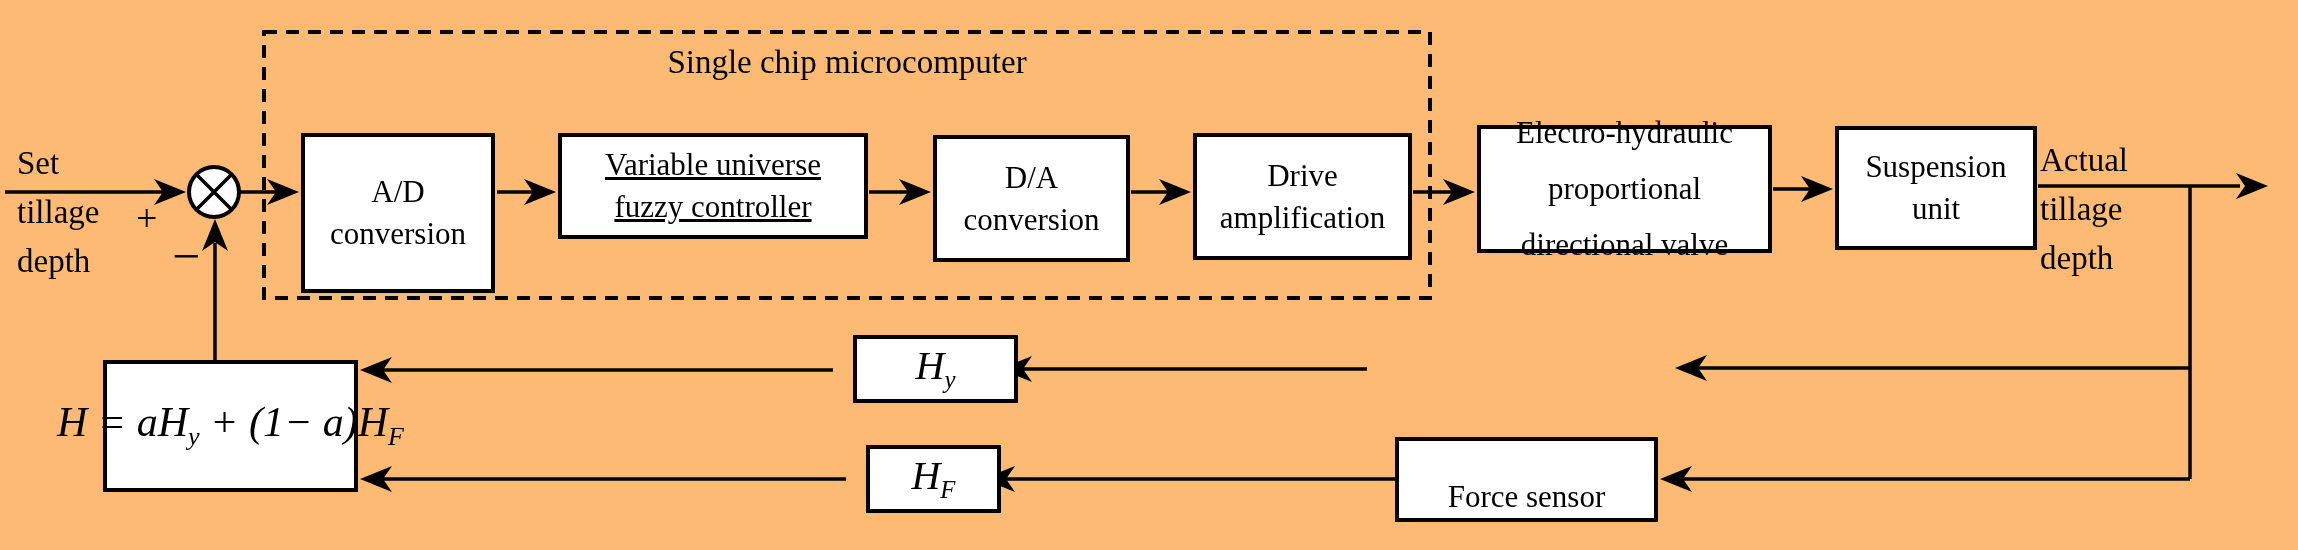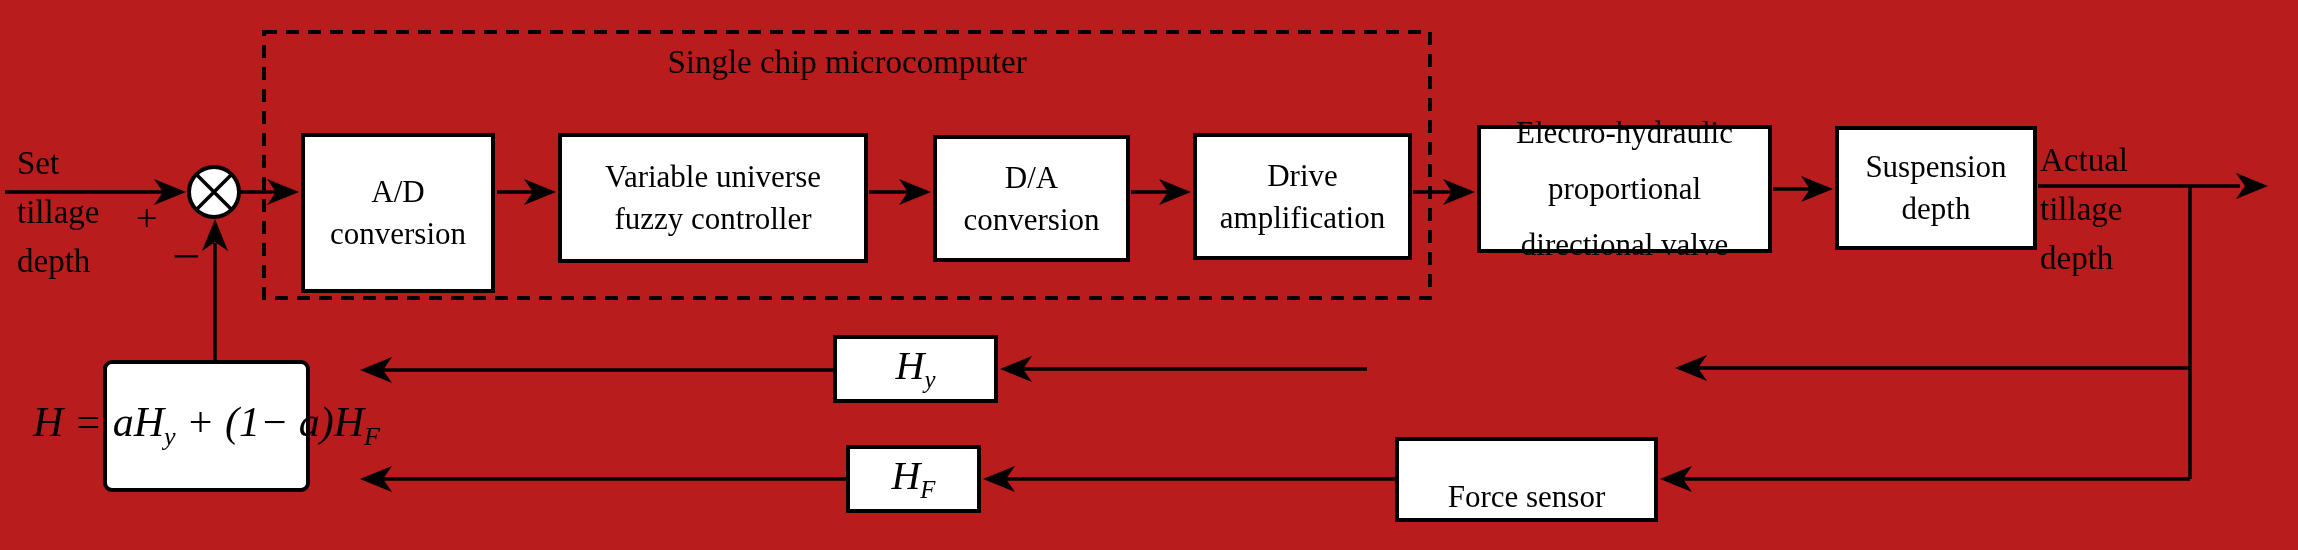--- a/index.html
+++ b/index.html
@@ -1,36 +1,36 @@
 <!DOCTYPE html>
 <html><head>
 <meta charset="utf-8">
 <style>
   html,body{margin:0;padding:0;background:#ffffff;}
   .stage{
     position:relative;
     width:2298px;height:550px;
-    background:#b91c1c;
+    background:#fdba74;
     font-family:"Liberation Serif", serif;
     color:#000;
     overflow:hidden;
   }
   .wires{position:absolute;left:0;top:0;}
   .box{
     position:absolute;
     box-sizing:border-box;
     border:4px solid #000;
     background:#fff;
     display:flex;align-items:center;justify-content:center;
     text-align:center;
     white-space:pre-line;
     font-size:31px;line-height:42px;
   }
   .box.tight{line-height:56px;}
-  .gainbox{font-size:40px;font-style:italic;line-height:1;}
+  .gainbox{font-size:40px;font-style:italic;line-height:1;margin-left:20px;}
   .gainbox sub, .formula sub{font-size:62%;line-height:1;}
   .formula{
     font-size:42px;font-style:italic;line-height:1;
     white-space:nowrap;
   }
   .freetext{
     position:absolute;
     text-align:left;
     white-space:pre-line;
     font-size:33px;line-height:49px;
@@ -102,49 +102,49 @@
   <div class="sign" style="left:136px;top:199px;font-size:38px;">+</div>
   <div class="sign" style="left:172px;top:231px;font-size:50px;">−</div>
   <div class="freetext" style="left:2040px;top:136px;width:122px;">Actual
 tillage
 depth</div>
 
   <div class="box" style="left:301px;top:133px;width:194px;height:160px;">
     <span>A/D
 conversion</span>
   </div>
-  <div class="box" style="left:558px;top:133px;width:310px;height:130px;">
+  <div class="box" style="left:558px;top:133px;width:310px;height:106px;text-decoration:underline;">
     <span>Variable universe
 fuzzy controller</span>
   </div>
   <div class="box" style="left:933px;top:135px;width:197px;height:127px;">
     <span>D/A
 conversion</span>
   </div>
   <div class="box" style="left:1193px;top:133px;width:219px;height:127px;">
     <span>Drive
 amplification</span>
   </div>
   <div class="box tight" style="left:1477px;top:125px;width:295px;height:128px;">
     <span>Electro-hydraulic
 proportional
 directional valve</span>
   </div>
   <div class="box" style="left:1835px;top:126px;width:202px;height:124px;">
     <span>Suspension
-depth</span>
+unit</span>
   </div>
 
   <div class="box" style="left:1395px;top:437px;width:263px;height:85px;align-items:flex-end;">
     <span>Force sensor</span>
   </div>
   <div class="box gainbox" style="left:833px;top:335px;width:165px;height:68px;">
     <span><span>H</span><sub>y</sub></span>
   </div>
   <div class="box gainbox" style="left:846px;top:445px;width:135px;height:68px;">
     <span><span>H</span><sub>F</sub></span>
   </div>
 
-  <div class="box formula" style="left:103px;top:360px;width:207px;height:132px;border-radius:9px;">
+  <div class="box formula" style="left:103px;top:360px;width:255px;height:132px;">
     <span><span>H = aH</span><sub>y</sub><span> + (1− a)H</span><sub>F</sub></span>
   </div>
 
 </div>
 
 </body></html>

